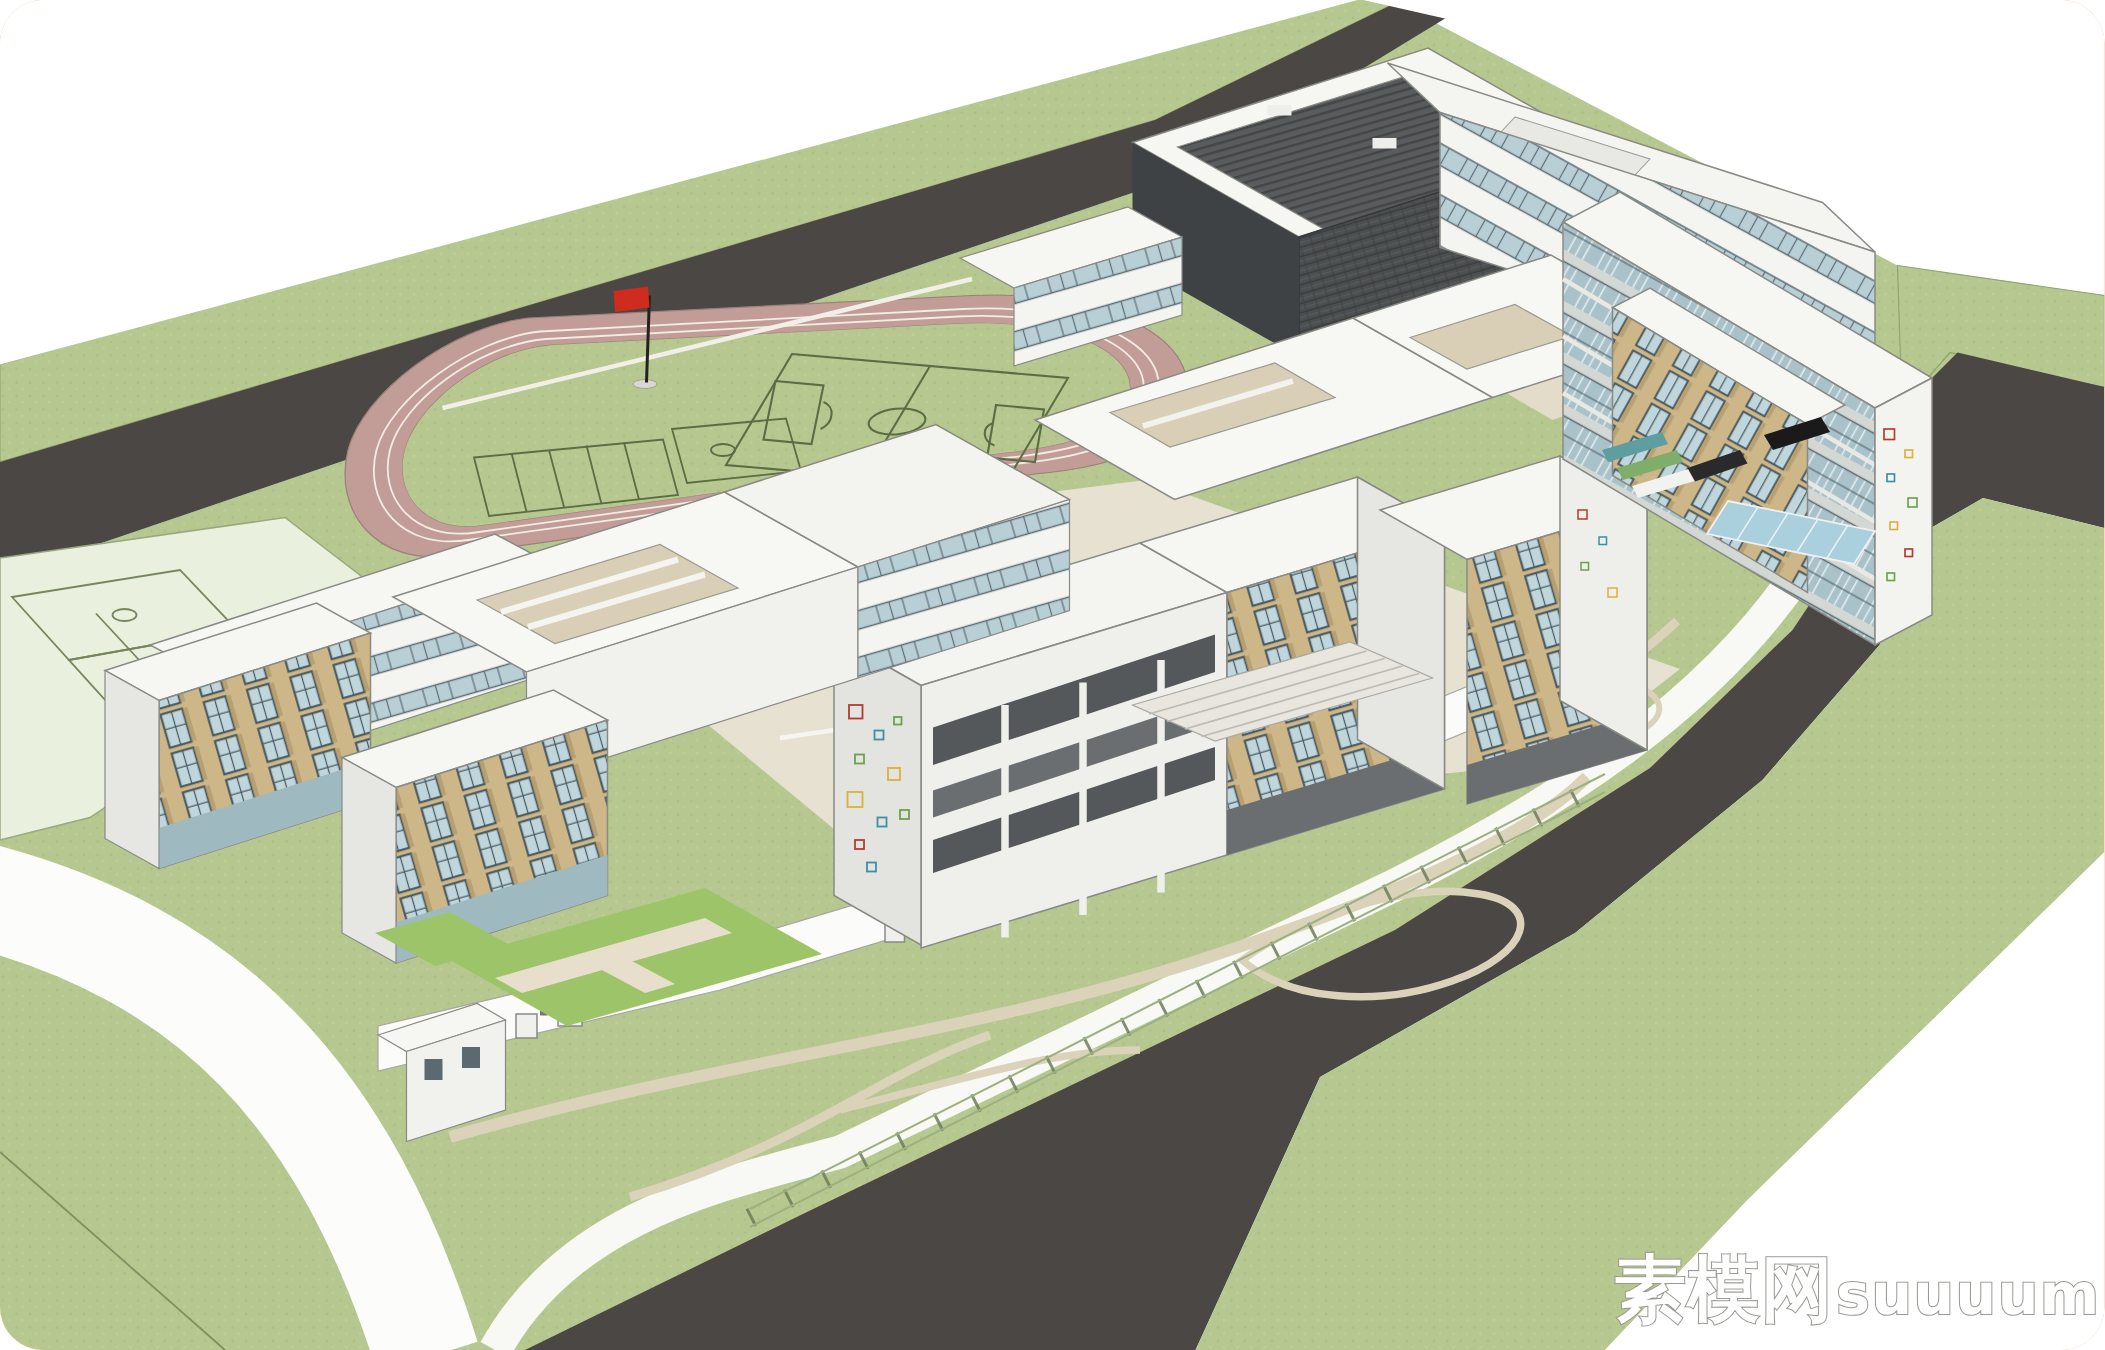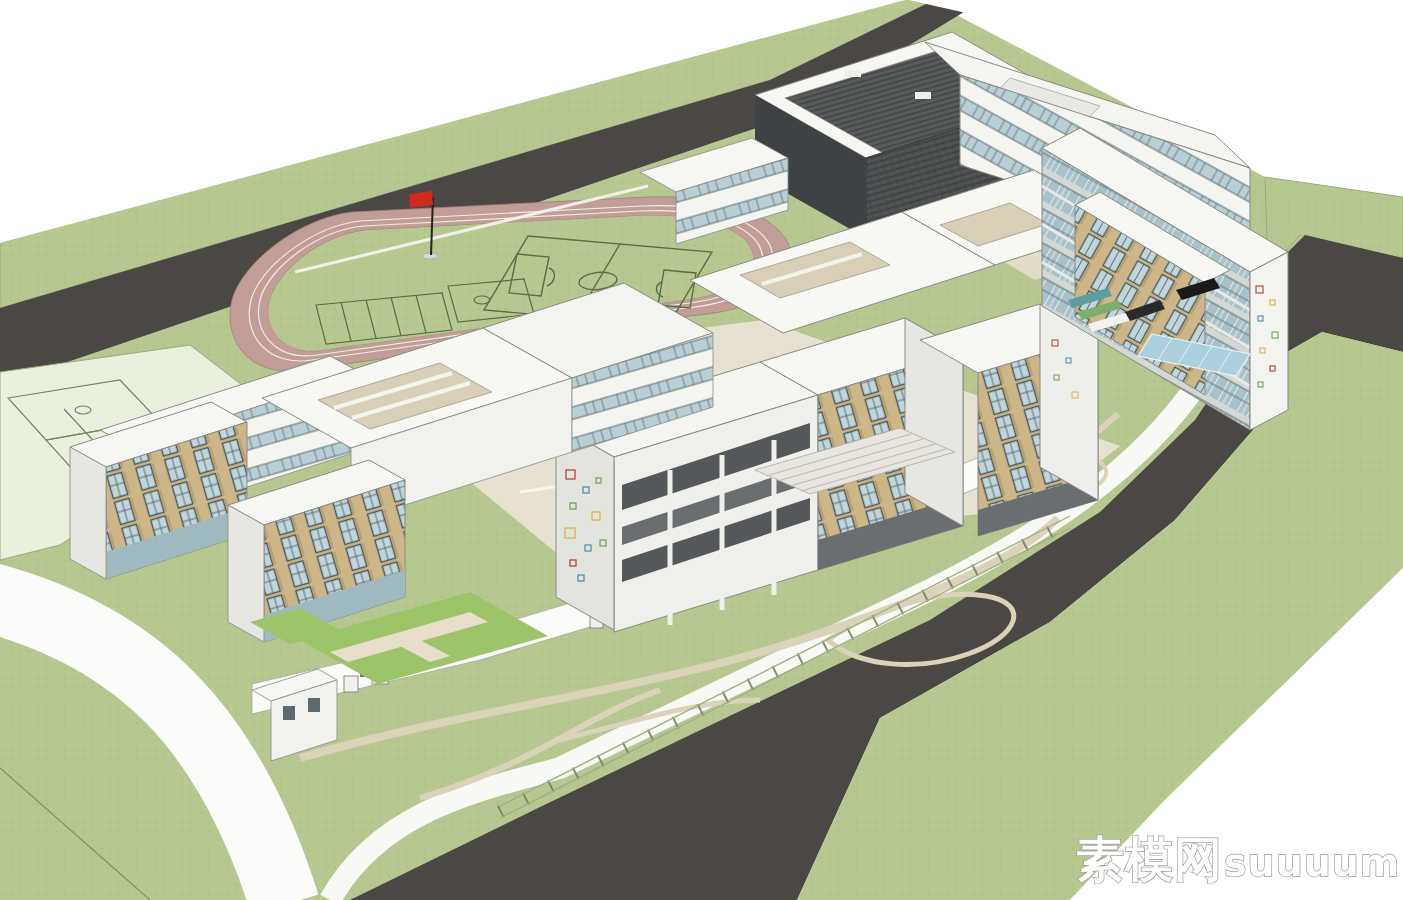--- a/index.html
+++ b/index.html
@@ -1,17 +1,17 @@
 <!DOCTYPE html>
 <html><head>
 <meta charset="utf-8">
 <style>
   html,body{margin:0;padding:0;background:#ffffff;}
   #stage{position:relative;width:1403px;height:900px;overflow:hidden;
-         font-family:"DejaVu Sans","Liberation Sans",sans-serif;background:#f97316;}
+         font-family:"DejaVu Sans","Liberation Sans",sans-serif;background:#f97316;border-radius:29px;}
   #scene{position:absolute;left:0;top:0;}
   .wm{fill:#ffffff;stroke:#9b9b95;stroke-width:1.4;paint-order:stroke;
       font-weight:bold;letter-spacing:1px;}
 </style>
 </head>
 <body>
 
 <div id="stage">
 <svg id="scene" width="1403" height="900" viewBox="0 0 1403 900">
   <defs>

